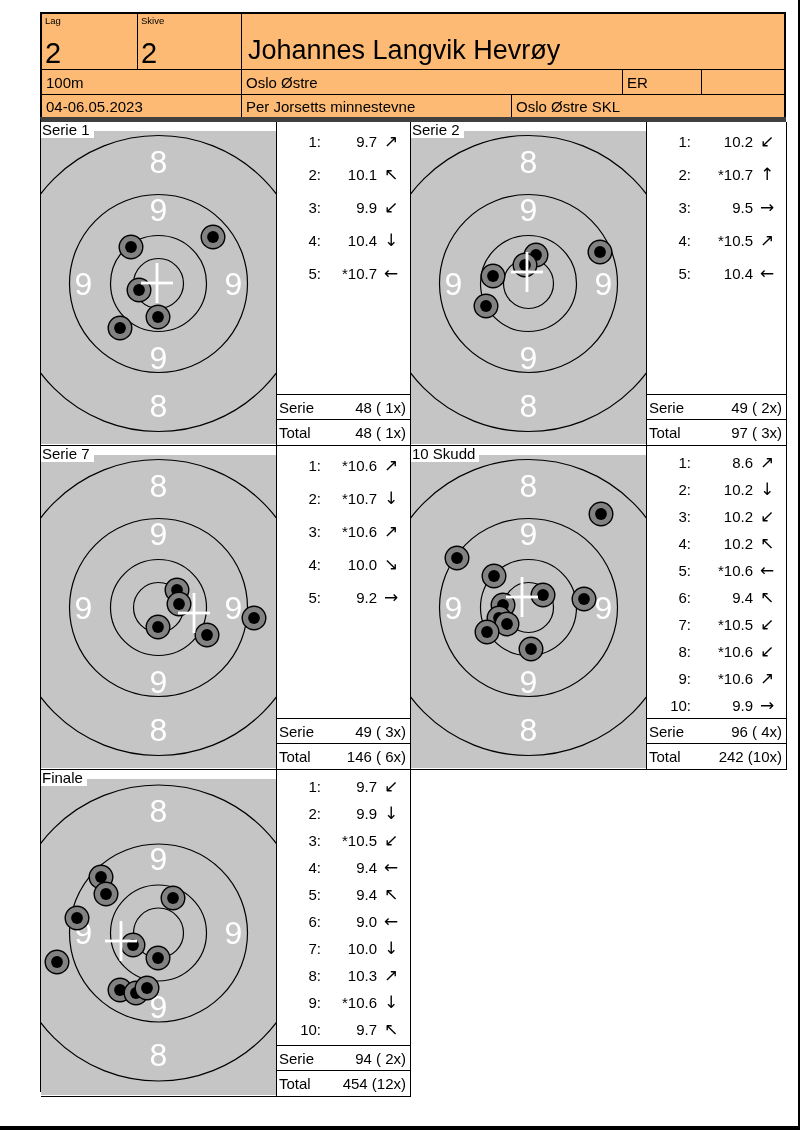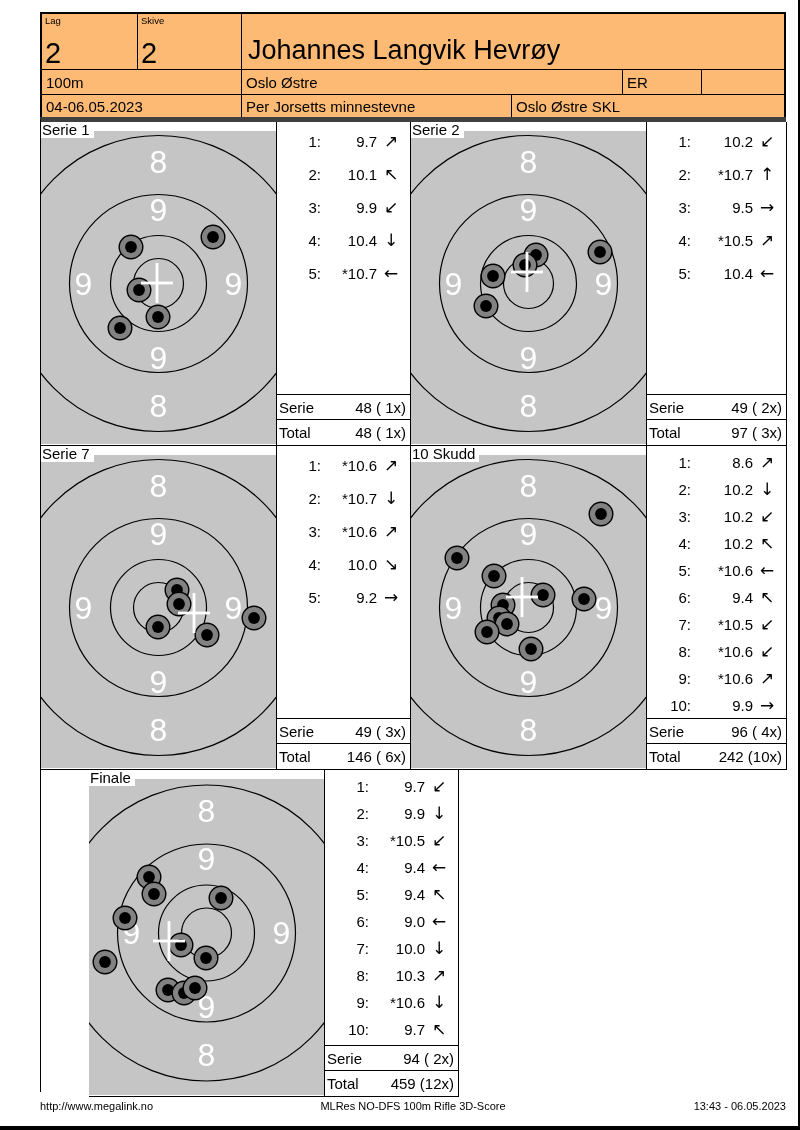--- a/index.html
+++ b/index.html
@@ -367,21 +367,21 @@
           <div class="sum-row serie">
             <div>Serie</div>
             <div>96 ( 4x)</div>
           </div>
           <div class="sum-row total">
             <div>Total</div>
             <div>242 (10x)</div>
           </div>
         </div>
       </div>
-      <div class="panel" style="left: 0px; top: 648px; width: 370px; height: 327px; margin-left: 48px;">
+      <div class="panel" style="left: 0px; top: 648px; width: 370px; height: 327px;">
         <div class="target-cell" style="width: 236px;">
           <div class="panel-title">Finale</div>
           <svg viewBox="0 0 235 316" preserveAspectRatio="none" class="target-svg" style="height: 316px;">
             <rect x="0" y="0" width="235" height="316" fill="#c5c5c5"></rect>
             <circle cx="117.5" cy="154" r="25" fill="none" stroke="#000000" stroke-width="1.2"></circle>
             <circle cx="117.5" cy="154" r="48" fill="none" stroke="#000000" stroke-width="1.2"></circle>
             <circle cx="117.5" cy="154" r="89" fill="none" stroke="#000000" stroke-width="1.2"></circle>
             <circle cx="117.5" cy="154" r="148" fill="none" stroke="#000000" stroke-width="1.2"></circle>
             <text x="117.5" y="43" fill="#ffffff" font-size="32" text-anchor="middle" font-family="Liberation Sans, sans-serif">8</text>
             <text x="117.5" y="91" fill="#ffffff" font-size="32" text-anchor="middle" font-family="Liberation Sans, sans-serif">9</text>
@@ -465,25 +465,20 @@
               <div class="shot-val">9.7</div>
               <div class="shot-arrow">↖</div>
             </div>
           </div>
           <div class="sum-row serie">
             <div>Serie</div>
             <div>94 ( 2x)</div>
           </div>
           <div class="sum-row total">
             <div>Total</div>
-            <div>459 (12x)</div>
+            <div>454 (12x)</div>
           </div>
         </div>
       </div>
     </div>
 
-  <div class="footer">
-    <span class="f-left">http://www.megalink.no</span>
-    <span class="f-center">MLRes NO-DFS 100m Rifle 3D-Score</span>
-    <span class="f-right">13:43 - 06.05.2023</span>
-  </div>
 
 </div>
 
 </body></html>

